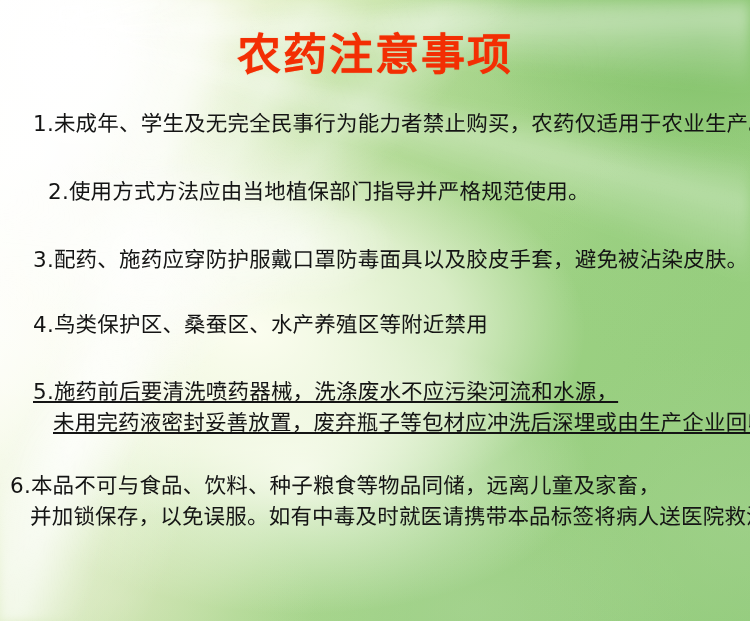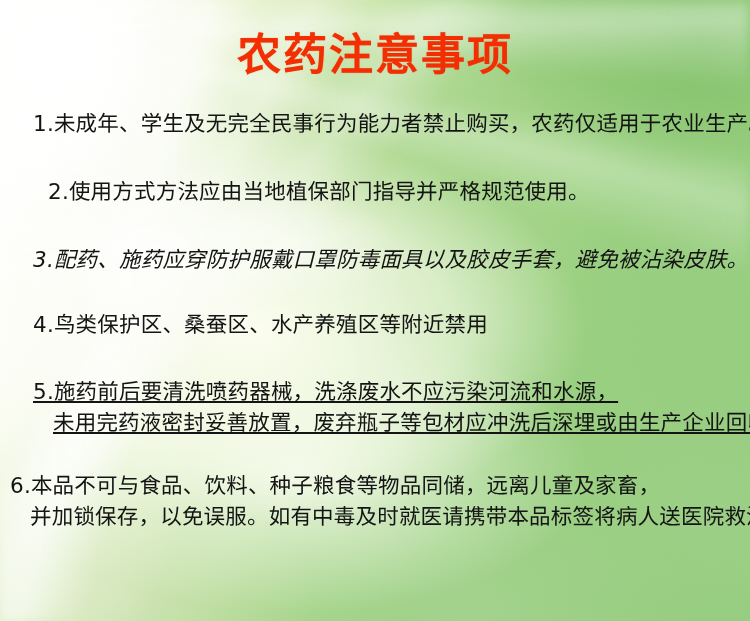--- a/index.html
+++ b/index.html
@@ -161,21 +161,21 @@
     display: block;
   }
 
   .item-line.indent {
     padding-left: 20px;
   }
 
   
   .item.gap-1 { margin-bottom: 37px; }
   .item.gap-2 { margin-bottom: 37px; padding-left: 48px; }
-  .item.gap-3 { margin-bottom: 34px; font-style: italic; }
+  .item.gap-3 { margin-bottom: 34px; }
   .item.gap-4 { margin-bottom: 36px; margin-top: 24px; }
   .item.gap-5 { margin-bottom: 32px; text-decoration: underline; }
   .item.gap-6 { margin-bottom: 0; padding-left: 10px; }
 </style>
 </head>
 <body>
 
 <div id="poster">
 
   <div class="bg-layer bg-base"></div>

